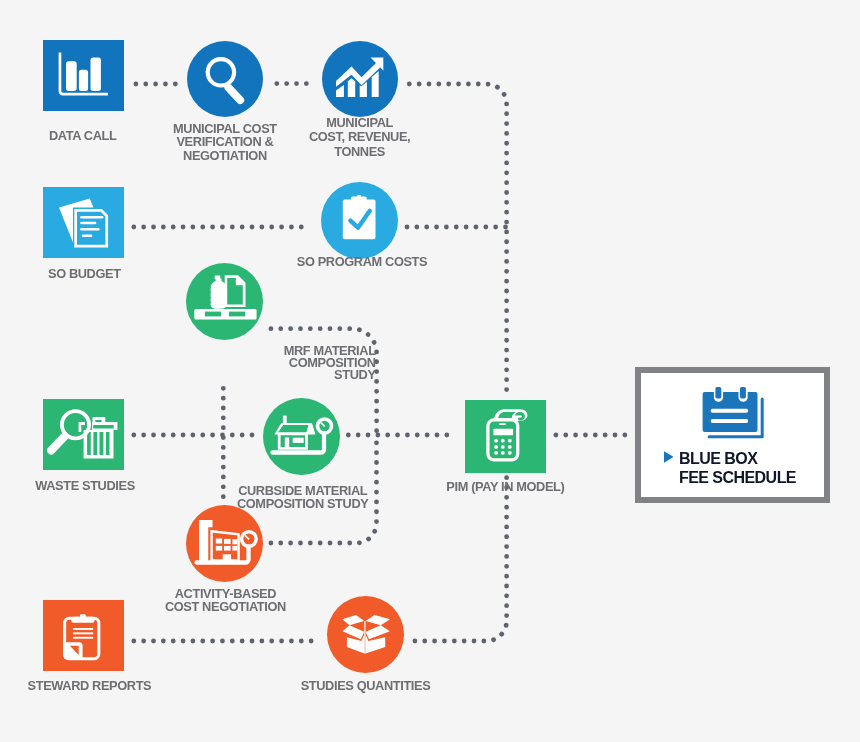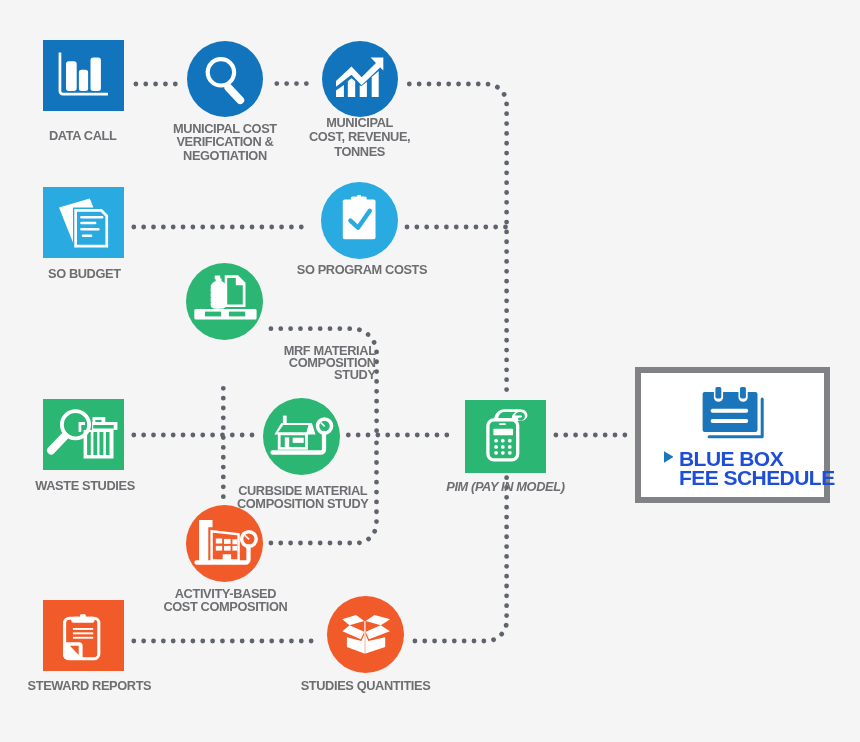--- a/index.html
+++ b/index.html
@@ -6,21 +6,21 @@
   body{width:860px;height:742px;overflow:hidden;background:#f5f5f5;
        font-family:"Liberation Sans",sans-serif;}
   #stage{position:relative;width:788px;height:742px;background:#f5f5f5;}
   .connectors{position:absolute;left:0;top:0;}
   .node{position:absolute;left:0;top:0;}
   .badge{position:absolute;overflow:hidden;}
   .badge .icon{position:absolute;left:0;top:0;display:block;}
   .label{position:absolute;text-align:center;color:#6d6e71;font-weight:bold;
          font-size:12.8px;letter-spacing:-0.38px;white-space:pre;}
   #outcome{position:absolute;background:#fff;border:6px solid #808285;box-sizing:border-box;}
-  #outcome-text{position:absolute;color:#1d4ed8;font-weight:bold;font-size:21px;
+  #outcome-text{position:absolute;color:#0f172a;font-weight:bold;font-size:16px;
                 line-height:19.4px;letter-spacing:-0.55px;white-space:pre;}
 </style>
 </head>
 <body>
 
 <div id="stage">
 <svg class="connectors" width="860" height="742" viewBox="0 0 860 742">
  <g fill="none" stroke="#5f636d" stroke-width="4.8" stroke-linecap="round" stroke-dasharray="0.001 9.85">
   <path d="M135.9 84 H176.0"></path>
   <path d="M276.8 83.6 H306.8"></path>
@@ -93,21 +93,21 @@
 </div>
 <div class="node">
  <div class="badge" style="left:321px;top:182px;width:77px;height:77px;background:#29abe2;border-radius:50%;">
 <svg class="icon" viewBox="0 0 77 77" width="77" height="77">
 <rect x="21.8" y="17.4" width="32.7" height="39.9" rx="1.8" fill="#fff"></rect>
 <rect x="29.9" y="14.5" width="15.8" height="7.0" rx="1.6" fill="#fff"></rect>
 <path d="M36.3 13.0h3.7v2.0h-3.7z" fill="#fff"></path>
 <path d="M29.4 38.6 L37.0 45.7 L48.8 28.7" fill="none" stroke="#29abe2" stroke-width="4.4" stroke-linecap="round" stroke-linejoin="round"></path>
 </svg>
  </div>
- <div class="label" style="left:212.0px;top:263px;width:300px;line-height:13.5px;">SO PROGRAM COSTS</div>
+ <div class="label" style="left:212.0px;top:255px;width:300px;line-height:13.5px;">SO PROGRAM COSTS</div>
 </div>
 <div class="node">
  <div class="badge" style="left:186px;top:263px;width:77px;height:77px;background:#2bb673;border-radius:50%;">
 <svg class="icon" viewBox="0 0 77 77" width="77" height="77">
 <rect x="28.7" y="12.6" width="5.6" height="3.6" rx="0.5" fill="#fff"></rect>
 <rect x="29.7" y="15.6" width="5.9" height="3.2" fill="#fff"></rect>
 <path d="M29.4 18.2h6.4c3.3 1.5 4.6 3.7 4.6 6.0l-0.8 0.7 0.8 0.7v3.4l-0.8 0.7 0.8 0.7v3.4l-0.8 0.7 0.8 0.7v3.4l-0.8 0.7 0.8 0.7v1.8c0 2.6-2.2 4.0-5.2 4.0h-5.4c-3.0 0-5.2-1.4-5.2-4.0v-1.8l0.8-0.7-0.8-0.7v-3.4l0.8-0.7-0.8-0.7v-3.4l0.8-0.7-0.8-0.7v-3.4l0.8-0.7-0.8-0.7c0-2.3 1.3-4.5 4.6-6.0z" fill="#fff"></path>
 <path d="M38.7 12.2 H52.1 L59.5 19.8 V43.9 H38.7 Z
          M41.2 15.0 V41.4 H56.8 V22.3 H49.8 V15.0 Z" fill="#fff" fill-rule="evenodd"></path>
 <rect x="8.3" y="46.0" width="62.3" height="10.6" rx="1.6" fill="#fff"></rect>
@@ -165,21 +165,21 @@
 <rect x="29.8" y="40.9" width="6.4" height="4.7" fill="#fff"></rect>
 <rect x="38.0" y="40.9" width="6.6" height="4.7" fill="#fff"></rect>
 <rect x="46.4" y="40.9" width="5.0" height="4.7" fill="#fff"></rect>
 <rect x="36.7" y="49.3" width="8.4" height="5.8" fill="#fff"></rect>
 <circle cx="62.9" cy="34.0" r="7.3" fill="none" stroke="#fff" stroke-width="3.5"></circle>
 <path d="M63.1 34.3 L58.9 30.3" stroke="#fff" stroke-width="1.7"></path>
 <path d="M62.5 41.3 v13.2 a3.0 3.0 0 0 1 -3.0 3.0 H10.5" fill="none" stroke="#fff" stroke-width="4.3" stroke-linecap="round"></path>
 </svg>
  </div>
  <div class="label" style="left:75.4px;top:586.9px;width:300px;line-height:13.0px;">ACTIVITY-BASED
-COST COMPOSITION</div>
+COST NEGOTIATION</div>
 </div>
 <div class="node">
  <div class="badge" style="left:43px;top:600px;width:81px;height:71px;background:#f15a29;">
 <svg class="icon" viewBox="0 0 81 71" width="81" height="71">
 <rect x="21.6" y="18.2" width="34.2" height="40.6" rx="4.8" fill="none" stroke="#fff" stroke-width="3.1"></rect>
 <path d="M30.5 16.8 h18.8 a2.2 2.2 0 0 1 2.2 2.2 v1.6 a2.2 2.2 0 0 1 -2.2 2.2
          h-18.8 a2.2 2.2 0 0 1 -2.2 -2.2 v-1.6 a2.2 2.2 0 0 1 2.2 -2.2 z" fill="#fff"></path>
 <path d="M38.1 14.3 h3.6 a1.1 1.1 0 0 1 1.1 1.1 v2.5 h-5.8 v-2.5 a1.1 1.1 0 0 1 1.1 -1.1 z" fill="#fff"></path>
 <rect x="29.9" y="28.0" width="20.3" height="1.9" fill="#fff"></rect>
 <rect x="29.9" y="32.4" width="20.3" height="1.9" fill="#fff"></rect>
@@ -222,21 +222,21 @@
 <circle cx="37.8" cy="40.7" r="1.9" fill="#fff"></circle>
 <circle cx="44.8" cy="40.7" r="1.9" fill="#fff"></circle>
 <circle cx="31.1" cy="46.9" r="1.9" fill="#fff"></circle>
 <circle cx="37.8" cy="46.9" r="1.9" fill="#fff"></circle>
 <circle cx="44.8" cy="46.9" r="1.9" fill="#fff"></circle>
 <circle cx="31.1" cy="52.8" r="1.9" fill="#fff"></circle>
 <circle cx="37.8" cy="52.8" r="1.9" fill="#fff"></circle>
 <circle cx="44.8" cy="52.8" r="1.9" fill="#fff"></circle>
 </svg>
  </div>
- <div class="label" style="left:355.4px;top:480.2px;width:300px;line-height:13.5px;font-style:italic;">PIM (PAY IN MODEL)</div>
+ <div class="label" style="left:355.4px;top:480.2px;width:300px;line-height:13.5px;">PIM (PAY IN MODEL)</div>
 </div>
 <div class="node">
  <div id="outcome" style="left:635px;top:367px;width:195px;height:136px;"></div>
  <svg style="position:absolute;left:702px;top:386px;" width="63" height="54" viewBox="0 0 63 54">
 <path d="M60.2 11.5 a1.5 1.5 0 0 1 1.5 1.5 V50.8 a1.5 1.5 0 0 1 -1.5 1.5
          H7.1 a1.5 1.5 0 0 1 0 -3.0 H58.7 V13.0 a1.5 1.5 0 0 1 1.5 -1.5 z" fill="#1b75bb"></path>
 <rect x="0.6" y="6.0" width="54.9" height="40.0" rx="2.1" fill="#1b75bb"></rect>
 <rect x="11.9" y="0.0" width="9.2" height="15.8" rx="4.6" fill="#fff"></rect>
 <rect x="36.5" y="0.0" width="9.2" height="15.8" rx="4.6" fill="#fff"></rect>
 <rect x="13.4" y="1.0" width="5.9" height="11.4" rx="1.7" fill="#1b75bb"></rect>

